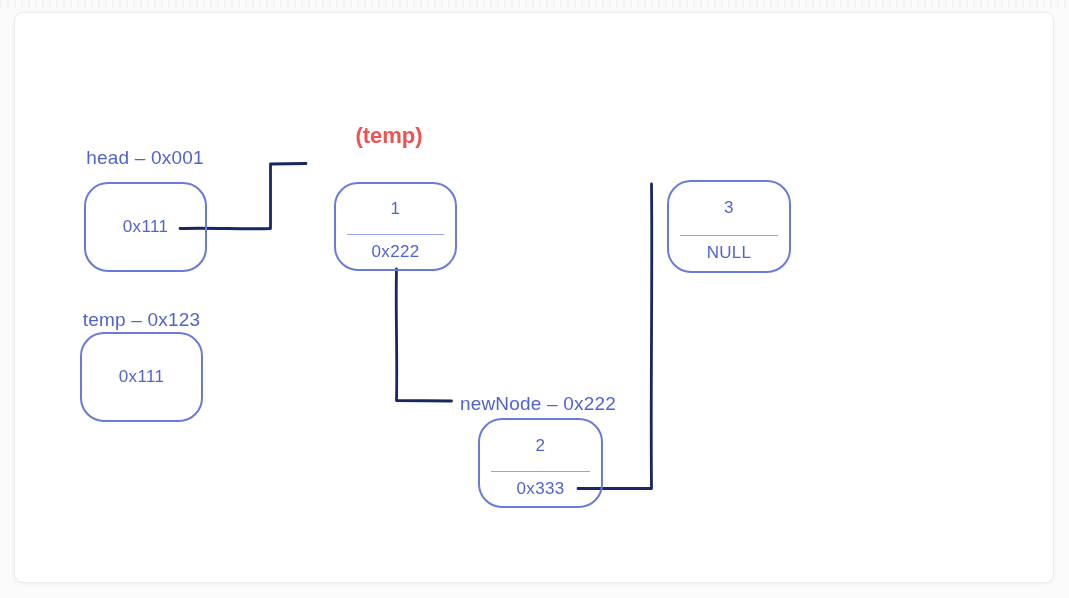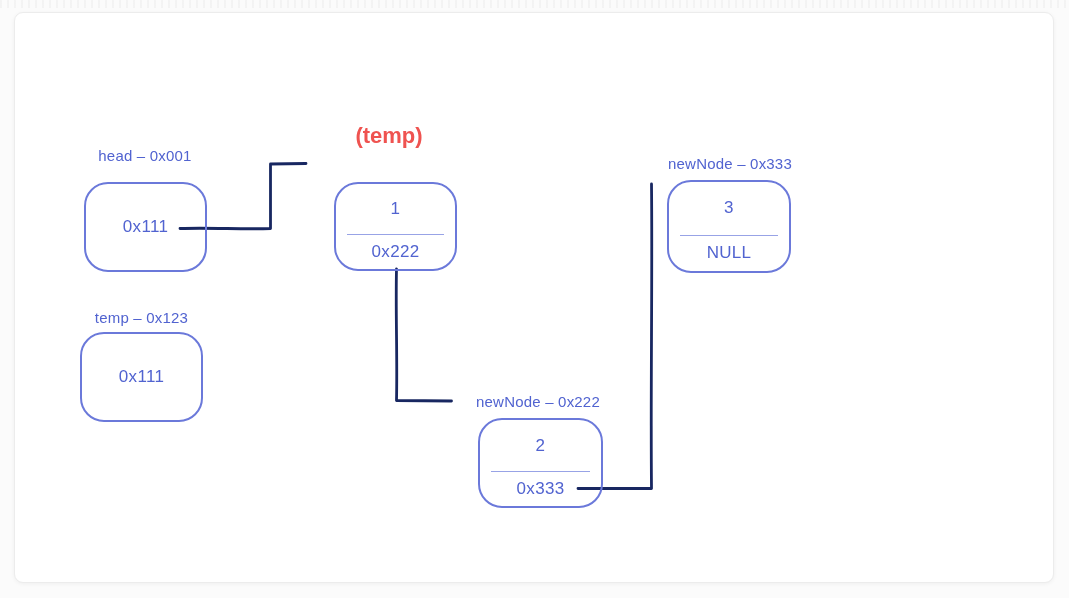--- a/index.html
+++ b/index.html
@@ -29,21 +29,21 @@
     position:absolute;left:14px;top:12px;width:1040px;height:571px;
     background:var(--card-bg);
     border:1px solid var(--card-border);
     border-radius:9px;
     box-shadow:0 1px 4px rgba(0,0,0,.05);
   }
   .layer{position:absolute;left:0;top:0;width:1069px;height:598px;pointer-events:none;}
   .node-label{
     position:absolute;
     color:var(--ink);
-    font-size:15px;
+    font-size:19px;
     letter-spacing:.2px;
     text-align:center;
     white-space:nowrap;
   }
   .temp-tag{
     position:absolute;
     color:var(--accent-red);
     font-size:22px;
     font-weight:bold;
     text-align:center;
@@ -112,20 +112,19 @@
     <div class="cell single">0x111</div>
   </div>
 
   <div class="node-label" style="left:455px;top:393px;width:166px;">newNode – 0x222</div>
   <div class="node-box" style="left:478px;top:418px;width:125px;height:90px;">
     <div class="cell top">2</div>
     <div class="divider"></div>
     <div class="cell bottom">0x333</div>
   </div>
 
-  <div class="node-label" style="left:647px;top:155px;width:166px;">newNode – 0x333</div>
   <div class="node-box" style="left:667px;top:180px;width:124px;height:93px;">
     <div class="cell top">3</div>
     <div class="divider"></div>
     <div class="cell bottom">NULL</div>
   </div>
 
 </div>
 
 </body></html>

